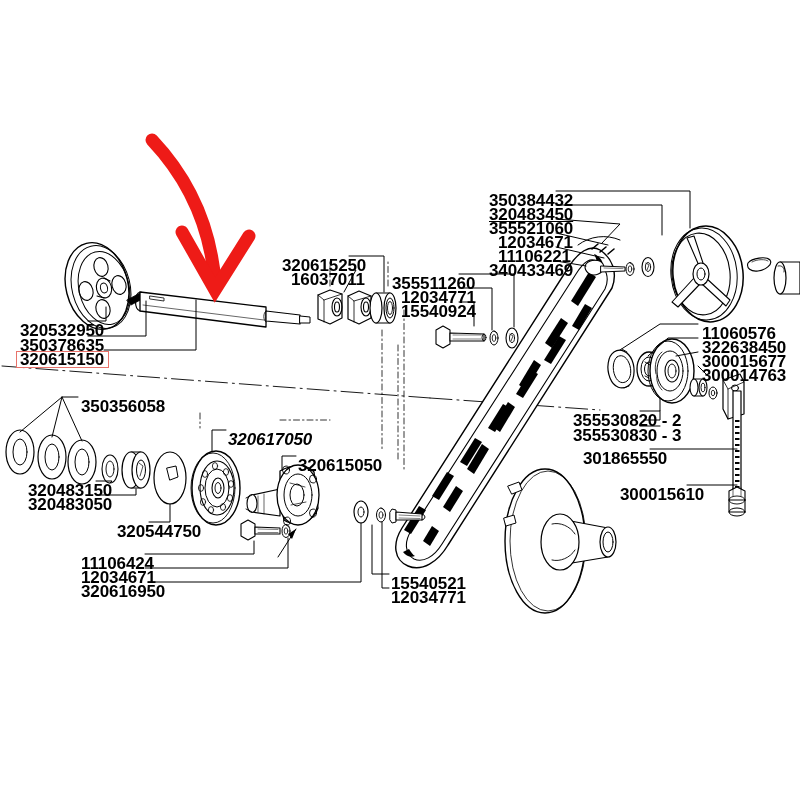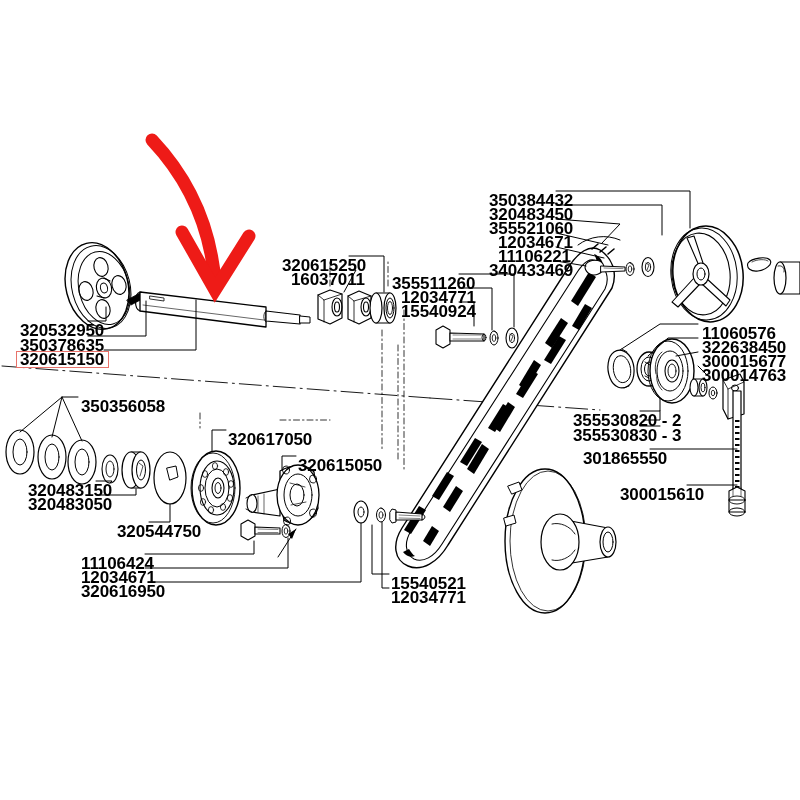--- a/index.html
+++ b/index.html
@@ -458,39 +458,39 @@
   <div id="label-layer">
       <div class="label" style="left: 20px; top: 324px;">320532950</div>
       <div class="label" style="left: 20px; top: 339px;">350378635</div>
       <div class="label hl" style="left: 20px; top: 353px; border-color: rgb(232, 115, 107);">320615150</div>
       <div class="label" style="left: 282px; top: 259px;">320615250</div>
       <div class="label" style="left: 291px; top: 273px;">16037011</div>
       <div class="label" style="left: 392px; top: 277px;">355511260</div>
       <div class="label" style="left: 401px; top: 291px;">12034771</div>
       <div class="label" style="left: 401px; top: 305px;">15540924</div>
       <div class="label" style="left: 489px; top: 194px;">350384432</div>
-      <div class="label" style="left: 489px; top: 208px;">320483450</div>
+      <div class="label" style="left: 489px; top: 208px; text-decoration: underline;">320483450</div>
       <div class="label" style="left: 489px; top: 222px;">355521060</div>
       <div class="label" style="left: 498px; top: 236px;">12034671</div>
       <div class="label" style="left: 498px; top: 250px;">11106221</div>
       <div class="label" style="left: 489px; top: 264px;">340433469</div>
       <div class="label" style="left: 702px; top: 327px;">11060576</div>
       <div class="label" style="left: 702px; top: 341px;">322638450</div>
       <div class="label" style="left: 702px; top: 355px;">300015677</div>
       <div class="label" style="left: 702px; top: 369px;">300014763</div>
       <div class="label" style="left: 573px; top: 414px;">355530820 - 2</div>
       <div class="label" style="left: 573px; top: 429px; text-align: right;">355530830 - 3</div>
       <div class="label" style="left: 583px; top: 452px; text-align: center;">301865550</div>
       <div class="label" style="left: 620px; top: 488px;">300015610</div>
       <div class="label" style="left: 81px; top: 400px;">350356058</div>
       <div class="label" style="left: 28px; top: 484px;">320483150</div>
       <div class="label" style="left: 28px; top: 498px;">320483050</div>
       <div class="label" style="left: 81px; top: 525px; margin-left: 36px;">320544750</div>
       <div class="label" style="left: 81px; top: 557px;">11106424</div>
       <div class="label" style="left: 81px; top: 571px;">12034671</div>
       <div class="label" style="left: 81px; top: 585px;">320616950</div>
-      <div class="label" style="left: 228px; top: 433px;">320617050</div>
+      <div class="label" style="left: 228px; top: 433px; font-style: italic;">320617050</div>
       <div class="label" style="left: 298px; top: 459px;">320615050</div>
       <div class="label" style="left: 391px; top: 577px;">15540521</div>
       <div class="label" style="left: 391px; top: 591px;">12034771</div>
     </div>
 
 </div>
 
 </body></html>

